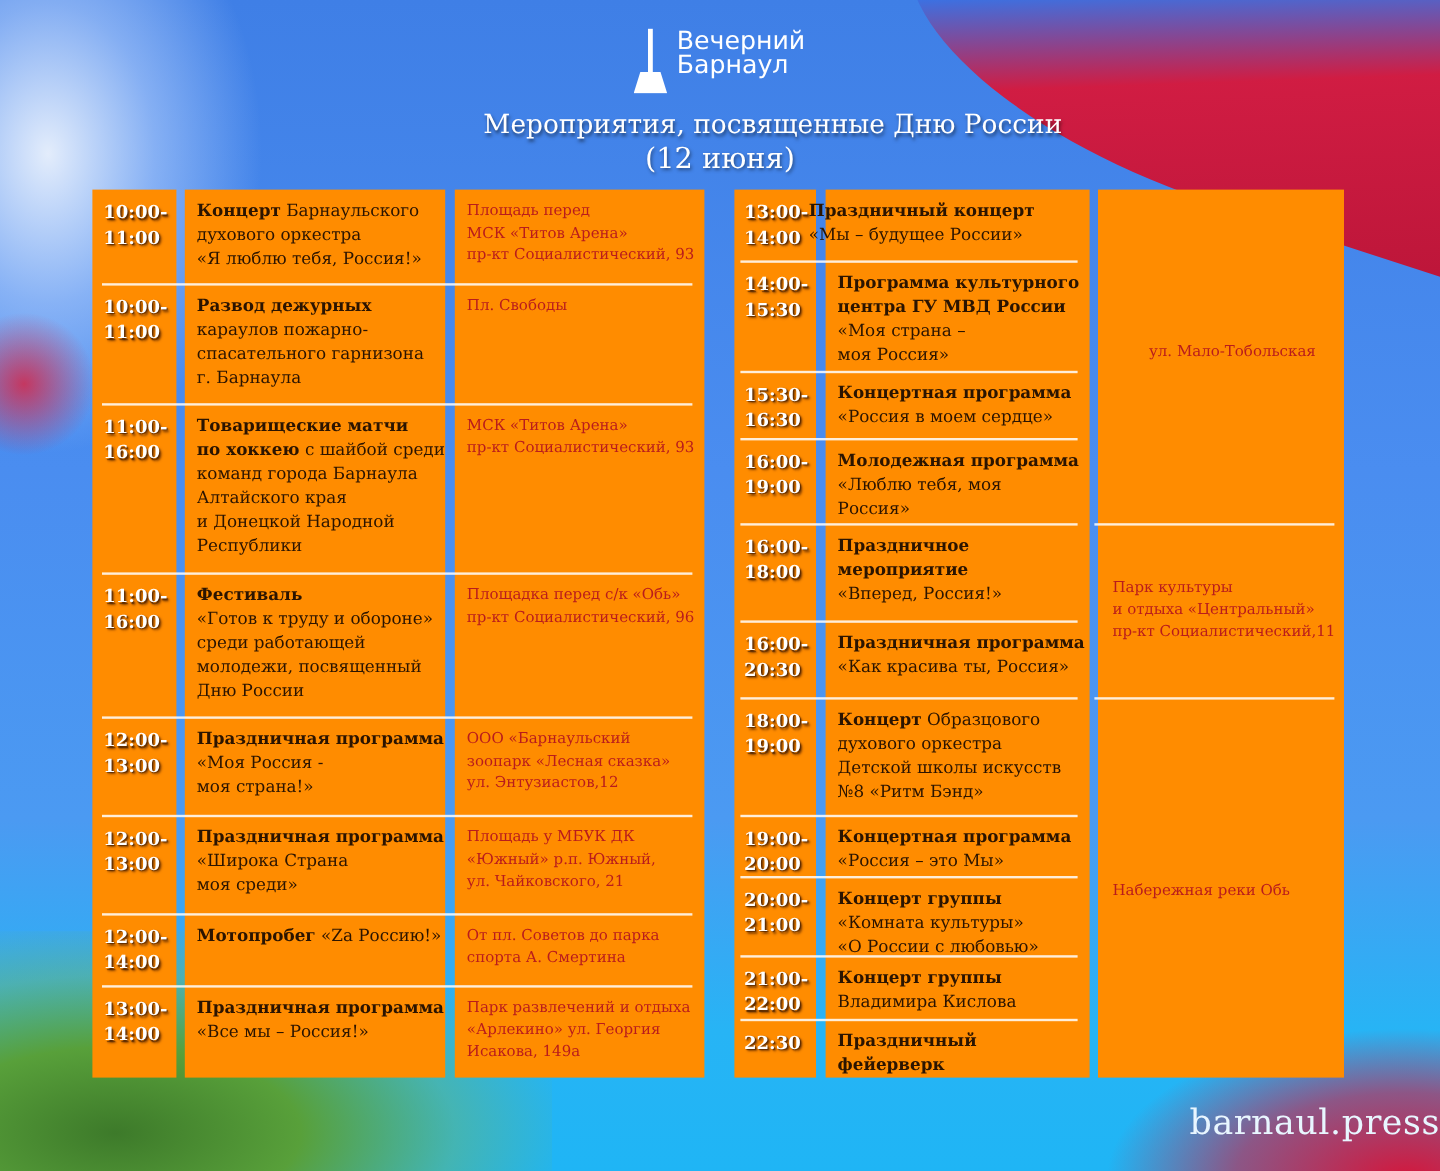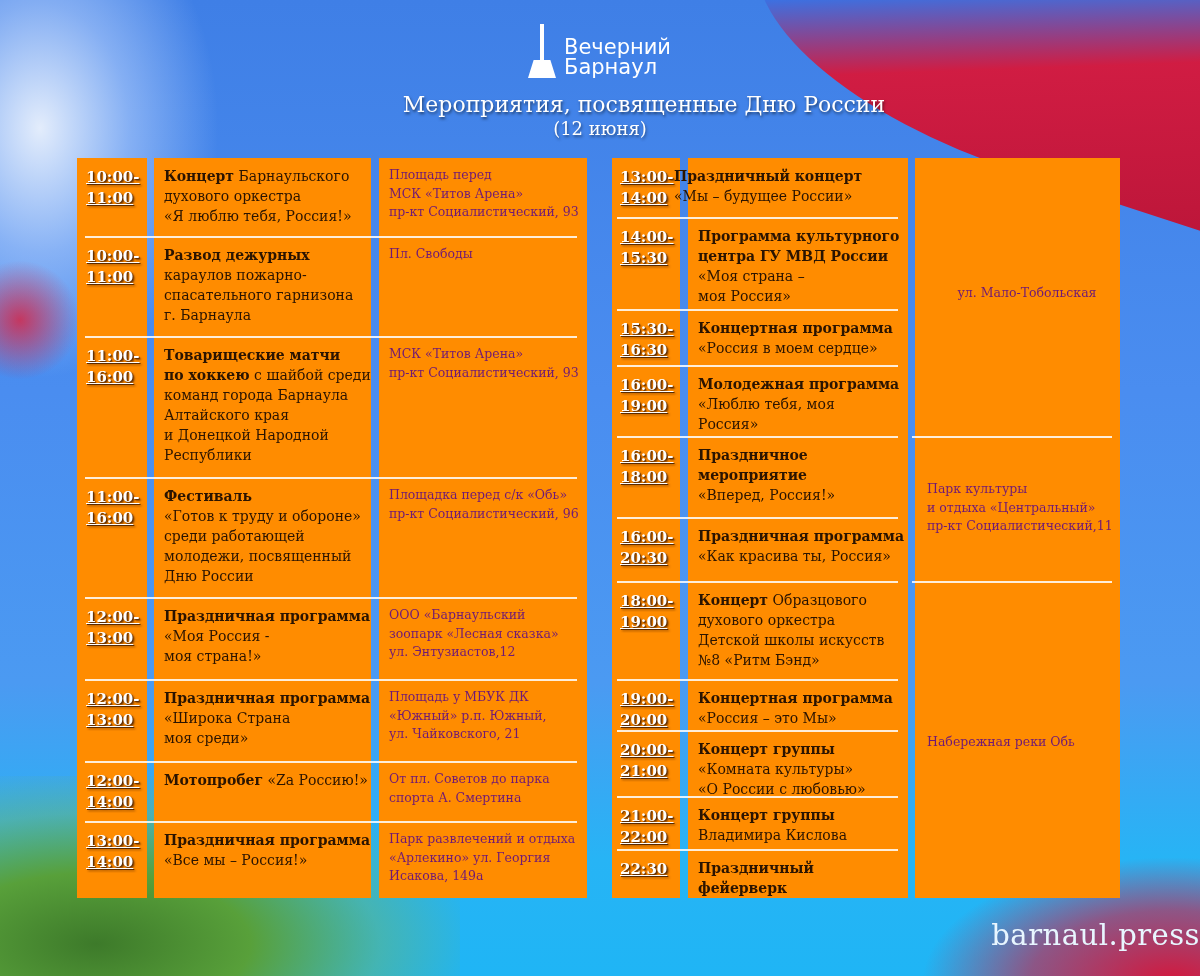--- a/index.html
+++ b/index.html
@@ -27,34 +27,34 @@
   }
   .bg-red-bottom {
     position:absolute; right:-80px; bottom:-60px; width:360px; height:180px;
     background: radial-gradient(ellipse at 70% 70%, #d4173c 0%, rgba(212,23,60,0.6) 40%, rgba(212,23,60,0) 70%);
   }
 
   .logo { position:absolute; left:526px; top:24px; display:flex; align-items:flex-end; }
   .logo-mark { width:32px; height:56px; position:relative; }
   .logo-mark .spire { position:absolute; left:14px; top:0; width:4px; height:38px; background:#fff; }
   .logo-mark .base { position:absolute; left:2px; top:36px; width:28px; height:18px; background:#fff; clip-path: polygon(20% 0, 80% 0, 100% 100%, 0 100%); }
-  .logo-text { color:#fff; font-family:"DejaVu Sans", sans-serif; font-size:21px; line-height:20px; margin-left:6px; margin-bottom:3px; }
+  .logo-text { color:#fff; font-family:"DejaVu Sans", sans-serif; font-size:21px; line-height:20px; margin-left:6px; margin-bottom:16px; }
 
   .title { position:absolute; left:0; width:1200px; top:92px; text-align:center; color:#fff;
     font-family:"DejaVu Serif", serif; font-weight:normal; font-size:22px; text-shadow: 1px 2px 3px rgba(0,0,0,0.55); padding-left: 44px; }
   .subtitle { position:absolute; left:0; width:1200px; top:118px; text-align:center; color:#fff;
-    font-size:18px; text-shadow: 1px 2px 3px rgba(0,0,0,0.45); }
+    font-size:24px; text-shadow: 1px 2px 3px rgba(0,0,0,0.45); }
 
   .cell { position:absolute; background:#ff8c00; box-sizing:border-box; }
   .sep { position:absolute; height:2px; background:rgba(255,255,255,0.85); }
   .time { position:absolute; color:#fff; font-weight:bold; font-size:15px; line-height:21px;
-    text-shadow: 1px 1px 1px #5a2a00, 2px 2px 2px rgba(60,20,0,0.6); text-decoration: underline; }
+    text-shadow: 1px 1px 1px #5a2a00, 2px 2px 2px rgba(60,20,0,0.6); }
   .event { position:absolute; color:#2b1400; font-size:14px; line-height:20px; }
   .event b { font-weight:bold; }
-  .place { position:absolute; color:#701a75; font-size:12.5px; line-height:18.5px; }
+  .place { position:absolute; color:#b91c1c; font-size:12.5px; line-height:18.5px; }
 
   .footer { position:absolute; left:0; width:1200px; top:918px; text-align:right; color:#e8f6ff;
     font-size:29px; letter-spacing:0.5px; }
 </style>
 </head>
 <body>
 
 <div class="bg-swirl-left"></div>
 <div class="bg-red-left"></div>
 <div class="bg-flag-red"></div>

